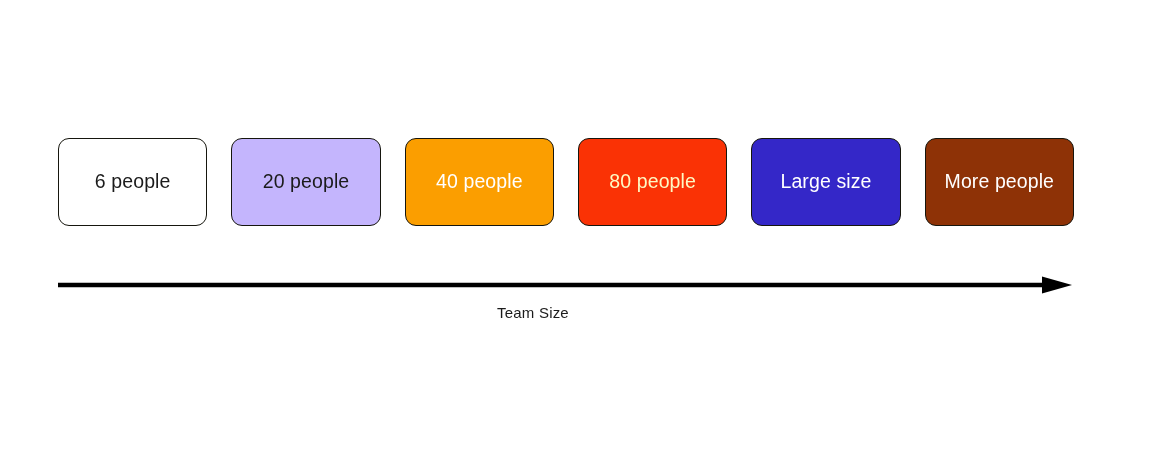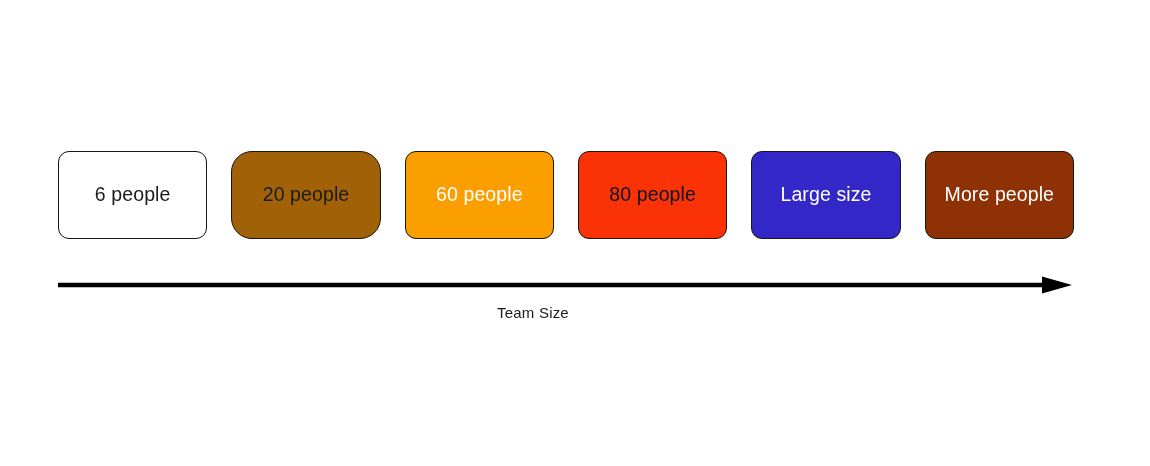--- a/index.html
+++ b/index.html
@@ -20,21 +20,21 @@
     left: 0;
     top: 0;
     width: 1150px;
     height: 466px;
   }
 
   
   #stage-row {
     position: absolute;
     left: 58px;
-    top: 151px;
+    top: 138px;
     width: 1016px;
     height: 88px;
     display: flex;
     flex-direction: row;
     align-items: stretch;
     gap: 24px;
   }
 
   .stage-box {
     flex: 1 1 0;
@@ -79,30 +79,30 @@
 <body>
 
 <div id="diagram-canvas">
 
   <div id="stage-row">
 
     <div class="stage-box" style="background: rgb(255, 255, 255); border-color: rgb(22, 22, 14);">
       <span class="stage-label" style="color: rgb(27, 27, 27);">6 people</span>
     </div>
 
-    <div class="stage-box" style="background: #a16207; border-color: rgb(22, 22, 14); border-radius: 21px;">
+    <div class="stage-box" style="background: #c4b5fd; border-color: rgb(22, 22, 14);">
       <span class="stage-label" style="color: rgb(27, 27, 27);">20 people</span>
     </div>
 
     <div class="stage-box" style="background: rgb(251, 158, 0); border-color: rgb(22, 22, 14);">
-      <span class="stage-label" style="color: rgb(255, 255, 255);">60 people</span>
+      <span class="stage-label" style="color: rgb(255, 255, 255);">40 people</span>
     </div>
 
     <div class="stage-box" style="background: rgb(250, 50, 5); border-color: rgb(22, 22, 14);">
-      <span class="stage-label" style="color: #0f172a;">80 people</span>
+      <span class="stage-label" style="color: #fef9c3;">80 people</span>
     </div>
 
     <div class="stage-box" style="background: rgb(52, 39, 200); border-color: rgb(22, 22, 14);">
       <span class="stage-label" style="color: rgb(255, 255, 255);">Large size</span>
     </div>
 
     <div class="stage-box" style="background: rgb(142, 50, 6); border-color: rgb(22, 22, 14);">
       <span class="stage-label" style="color: rgb(255, 255, 255);">More people</span>
     </div>
 

